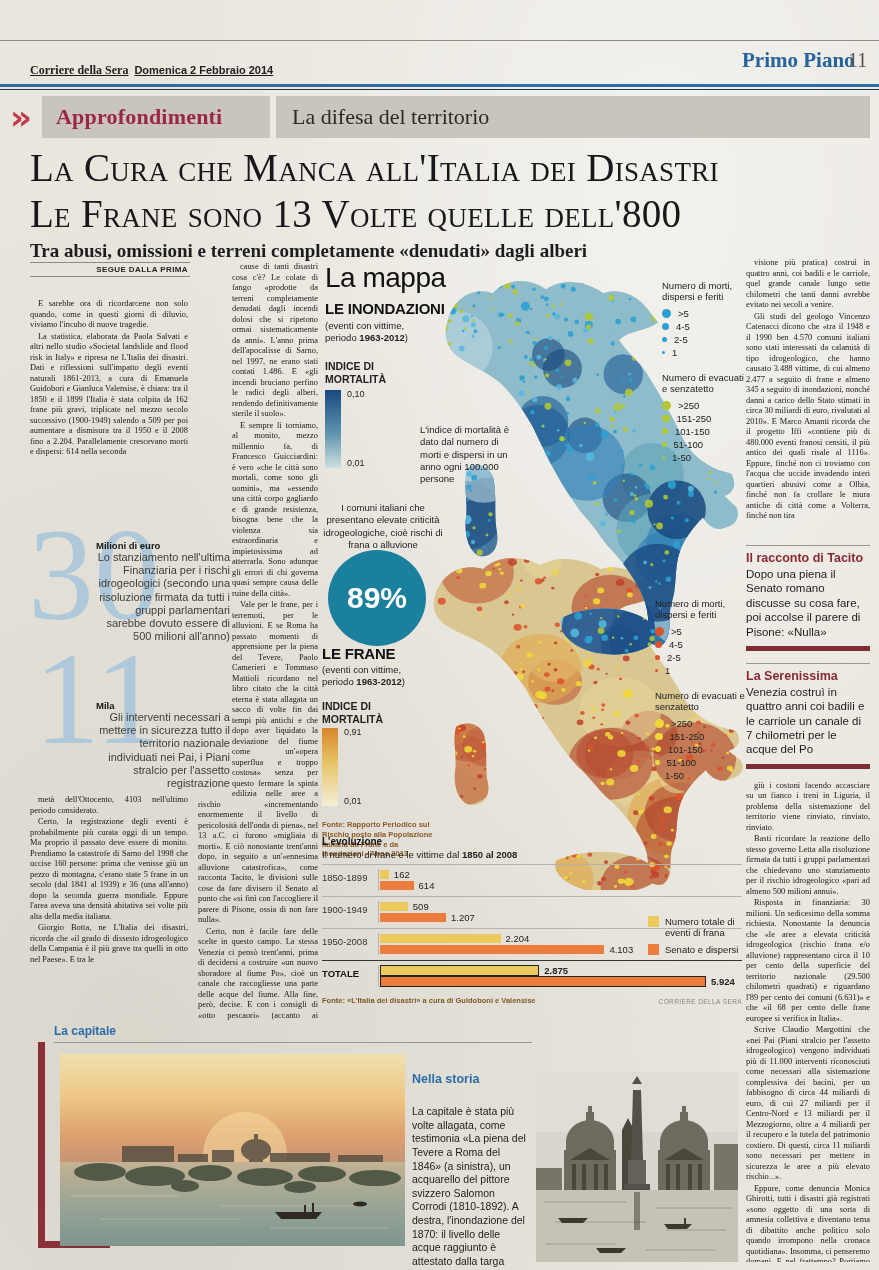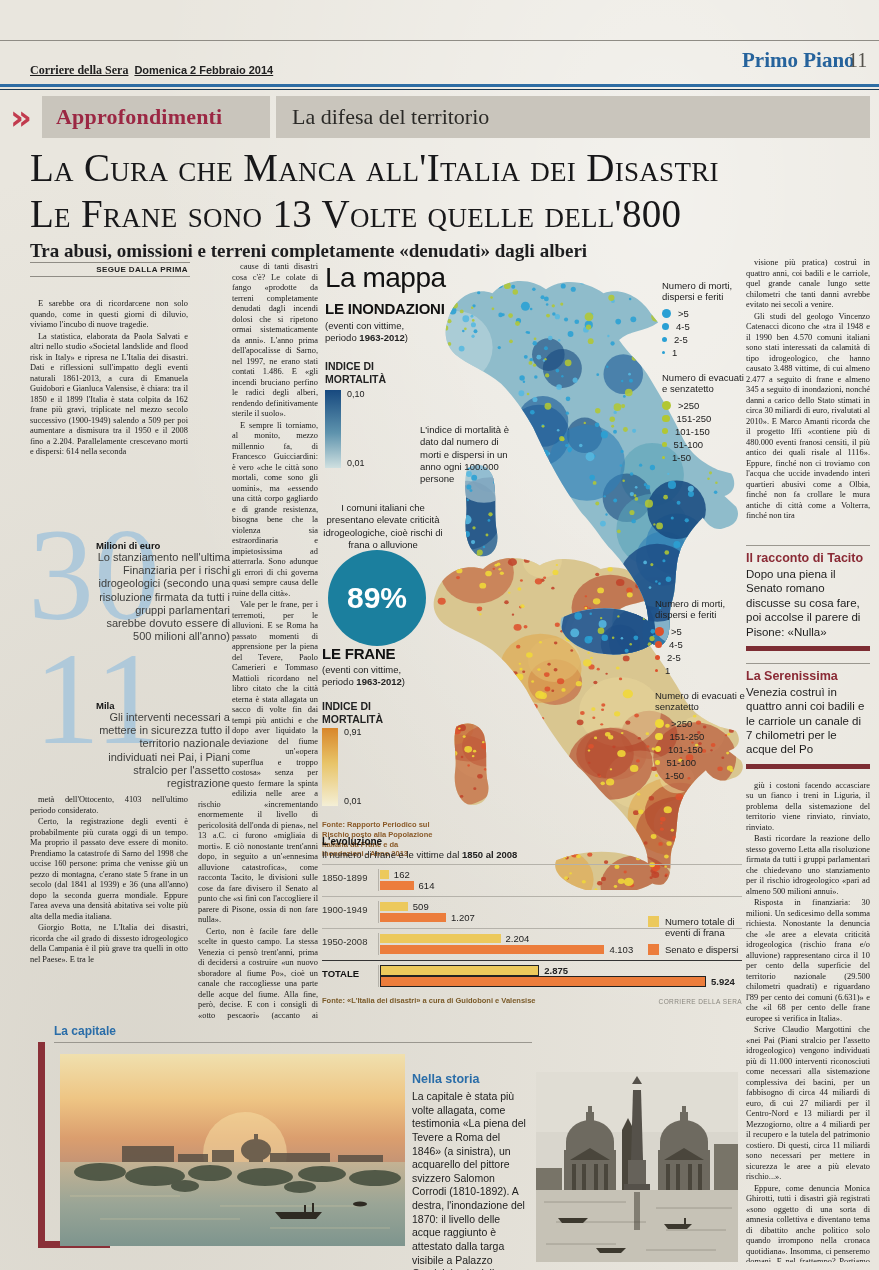--- a/index.html
+++ b/index.html
@@ -76,21 +76,21 @@
   .chart-val.bold{font-weight:800;}
   .chart-bars-wrap{border-left:1px solid #b5b2aa;padding-left:1px;flex:1;}
   .chart-legend-row{display:flex;margin-bottom:5px;}
   .chart-swatch{width:11px;height:11px;flex:none;margin-right:6px;}
   .chart-leg-label{font-size:9.5px;line-height:1.2;color:#222;}
   .chart-fonte{font-size:7.5px;font-weight:700;color:#7a5a28;}
   .chart-credit{font-size:6.5px;color:#8a877f;letter-spacing:.4px;}
 
   
   .cap-label{font-size:12px;font-weight:700;color:#2a6da8;}
-  .cap-title{font-size:12.5px;font-weight:700;color:#2a6da8;margin-bottom:4px;}
+  .cap-title{font-size:12.5px;font-weight:700;color:#2a6da8;margin-bottom:19px;}
   .cap-text{font-size:10.5px;line-height:1.3;color:#1d1d1d;}
   .bracket{position:absolute;background:#8a3038;}
 </style>
 </head>
 <body>
 
 <div id="page">
 
   <div class="hairline" style="left:0;top:40px;width:879px;"></div>
   <div class="abs" style="left:30px;top:60px;text-decoration:underline;">

